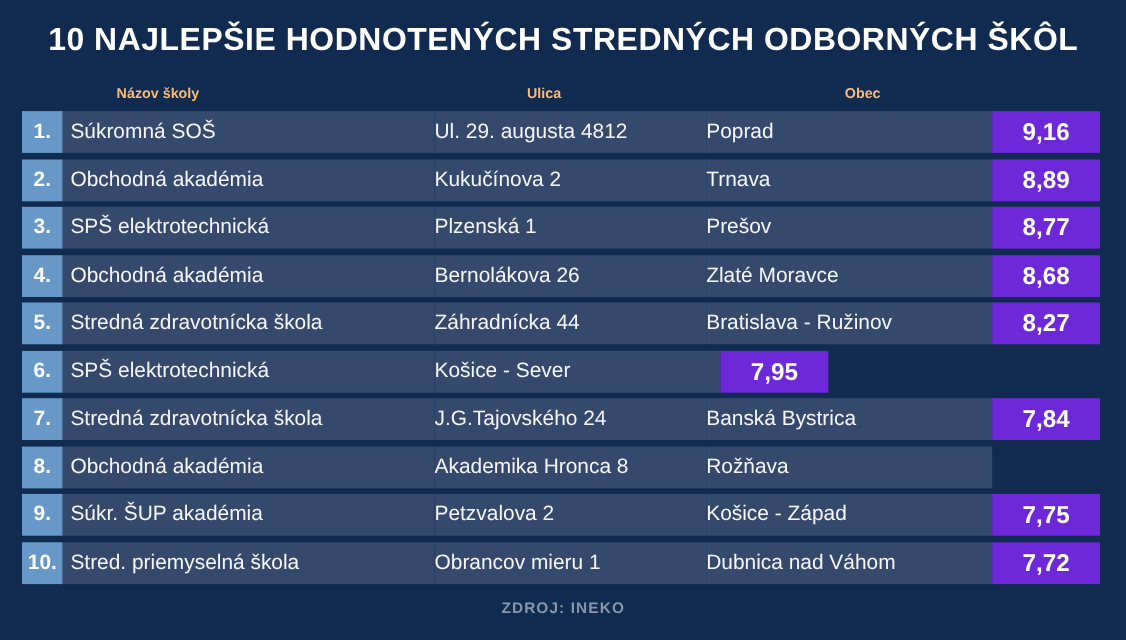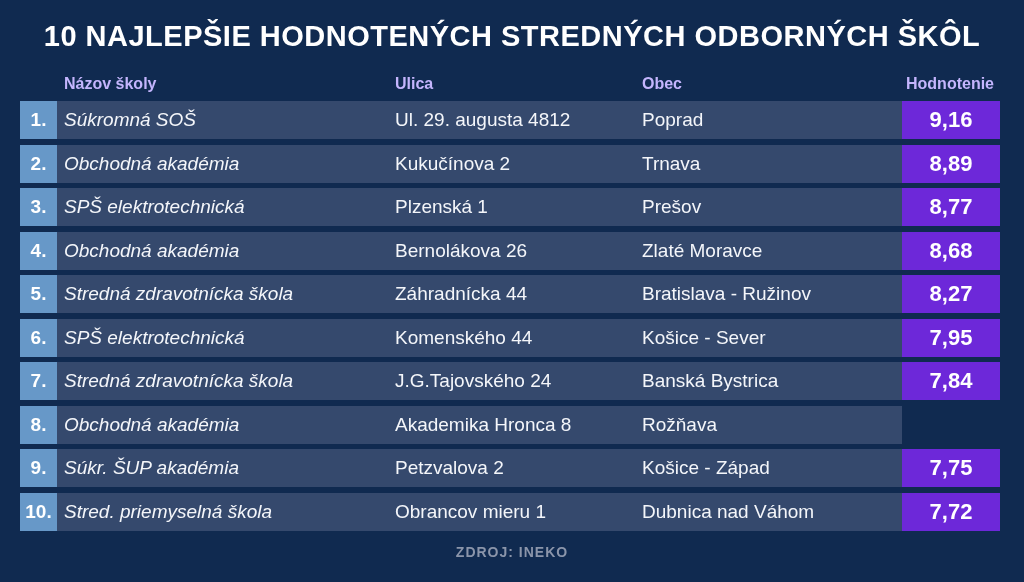--- a/index.html
+++ b/index.html
@@ -30,23 +30,24 @@
   .header-row, .row {
     display: flex;
     align-items: center;
     width: 980px;
     margin-left: 20px;
   }
   .header-row {
     position: absolute;
     top: 72px;
     height: 24px;
-    color: #c4b5fd;
-    font-size: 16px;
-    font-weight: 700;
+    color: #fdba74;
+    font-size: 13px;
+    font-weight: 700;
+    gap: 42px;
   }
   .table-body {
     position: absolute;
     top: 101px;
     left: 0;
     width: 1024px;
   }
   .row {
     height: 38px;
     margin-bottom: 5.5px;
@@ -56,21 +57,21 @@
     height: 38px;
     background: #6798c8;
     color: #ffffff;
     font-size: 19px;
     font-weight: 700;
     display: flex;
     align-items: center;
     justify-content: center;
   }
   .hdr-rank { flex: 0 0 37px; background: transparent; }
-  .cell-name  { flex: 0 0 338px; padding-left: 7px; font-style: italic; }
+  .cell-name  { flex: 0 0 338px; padding-left: 7px; }
   .cell-street{ flex: 0 0 247px; }
   .cell-city  { flex: 0 0 260px; }
   .cell-name, .cell-street, .cell-city {
     height: 38px;
     background: #35496d;
     color: #f4f6fa;
     font-size: 19px;
     display: flex;
     align-items: center;
     white-space: nowrap;
@@ -155,21 +156,20 @@
     <div class="cell-rank">5.</div>
     <div class="cell-name">Stredná zdravotnícka škola</div>
     <div class="cell-street">Záhradnícka 44</div>
     <div class="cell-city">Bratislava - Ružinov</div>
     <div class="cell-rating">8,27</div>
   </div>
 
   <div class="row">
     <div class="cell-rank">6.</div>
     <div class="cell-name">SPŠ elektrotechnická</div>
-    <div class="cell-street">Komenského 44</div>
     <div class="cell-city">Košice - Sever</div>
     <div class="cell-rating">7,95</div>
   </div>
 
   <div class="row">
     <div class="cell-rank">7.</div>
     <div class="cell-name">Stredná zdravotnícka škola</div>
     <div class="cell-street">J.G.Tajovského 24</div>
     <div class="cell-city">Banská Bystrica</div>
     <div class="cell-rating">7,84</div>

